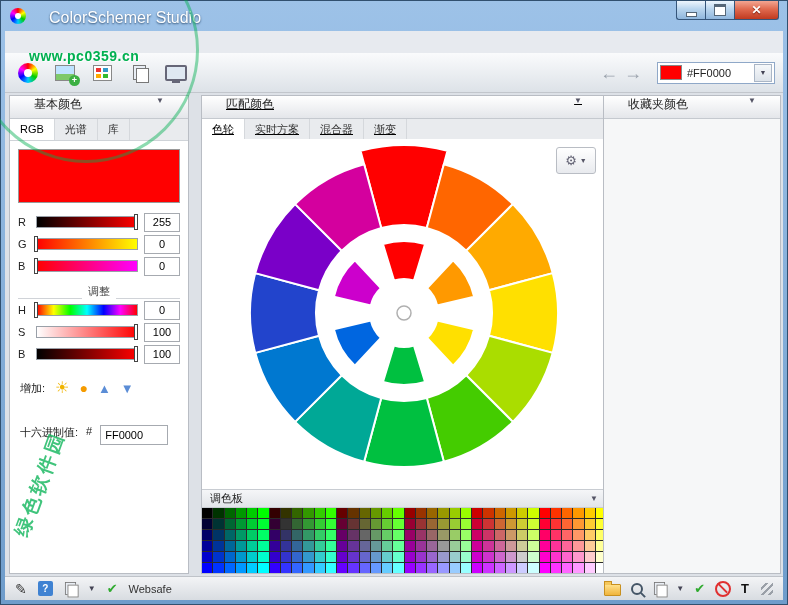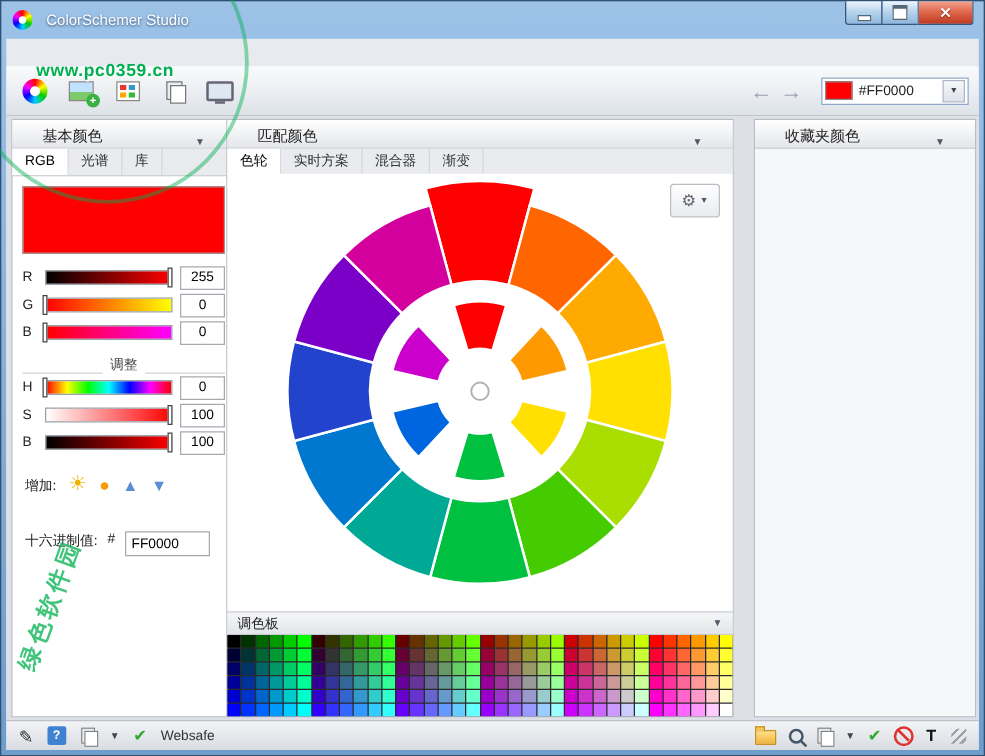--- a/index.html
+++ b/index.html
@@ -6,21 +6,21 @@
   body{width:788px;height:605px;position:relative;overflow:hidden;
        font-family:"Liberation Sans",sans-serif;background:#6a96c8;
        -webkit-font-smoothing:antialiased;}
   .window{position:absolute;inset:0;background:linear-gradient(#9dc2e8,#6e9ccb);
           border:1px solid #31506f;box-sizing:border-box;}
   
   .titlebar{position:absolute;top:0;left:0;right:0;height:30px;}
   .app-icon{position:absolute;left:9px;top:7px;width:16px;height:16px;border-radius:50%;
             background:conic-gradient(#f00,#ff0,#0c0,#0cf,#00f,#f0f,#f00);}
   .app-icon::after{content:'';position:absolute;inset:5px;background:#fff;border-radius:50%;}
-  .title-text{position:absolute;left:36px;top:8px;font-size:12px;color:#fff;
+  .title-text{position:absolute;left:48px;top:8px;font-size:16px;color:#fff;
               text-shadow:0 1px 2px #2a4a6e;}
   .caption{position:absolute;right:8px;top:0;display:flex;}
   .cap-btn{height:19px;border:1px solid #35557a;border-top:none;box-sizing:border-box;
            display:flex;align-items:center;justify-content:center;}
   .cap-min,.cap-max{width:29px;background:linear-gradient(#eef6fd,#b9d5ee 45%,#8fb6dd);}
   .cap-min{border-radius:0 0 0 3px;border-right:none;}
   .cap-max{border-right:none;}
   .cap-close{width:45px;background:linear-gradient(#f3a692,#e06a4f 45%,#c03a20);
              border-radius:0 0 3px 0;color:#fff;font-size:12px;font-weight:bold;
              text-shadow:0 1px 1px #7a1a08;}
@@ -61,24 +61,24 @@
                display:flex;align-items:center;padding:2px;gap:5px;box-sizing:border-box;margin-left:8px;}
   .combo-swatch{width:20px;height:13px;border:1px solid #888;}
   .combo-text{flex:1;font-size:11px;color:#222;}
   .combo-arrow{width:16px;height:16px;background:linear-gradient(#f6f8fa,#dde3ea);
                border:1px solid #aab6c6;display:flex;align-items:center;justify-content:center;
                font-size:7px;color:#445;}
   
   .content{position:absolute;left:0;right:0;top:62px;bottom:24px;background:#dde1e7;}
   .panel{position:absolute;top:2px;bottom:2px;background:#fff;border:1px solid #b9bdc4;box-sizing:border-box;}
   .panel-left{left:4px;width:180px;}
-  .panel-mid{left:176px;width:406px;}
+  .panel-mid{left:196px;width:406px;text-decoration:underline;}
   .panel-right{left:598px;width:178px;background:#f6f7f8;}
   .panel-header{height:22px;background:linear-gradient(#ffffff,#e4e6ea);border-bottom:1px solid #c5c9cf;
-                font-size:12px;color:#222;display:flex;align-items:flex-end;padding:0 24px;}
+                font-size:12px;color:#222;display:flex;align-items:flex-start;padding:0 24px;}
   .hdr-arrow{margin-left:auto;font-size:8px;color:#556;}
   .tabs{height:21px;display:flex;background:#e9ebee;border-bottom:1px solid #cfd3d8;}
   .tab{padding:0 10px;line-height:21px;font-size:11px;color:#333;border-right:1px solid #d5d8dc;}
   .tab.selected{background:#fff;color:#000;}
   
   .swatch-big{margin:8px;height:52px;border:1px solid #999;}
   .slider-row{display:flex;align-items:center;padding:0 8px;height:22px;gap:6px;}
   .slider-label{width:12px;font-size:11px;color:#222;}
   .slider-track{flex:1;height:12px;border:1px solid #9aa0a8;position:relative;box-sizing:border-box;}
   .marker{position:absolute;top:-3px;width:4px;height:16px;background:#fff;border:1px solid #444;box-sizing:border-box;}

